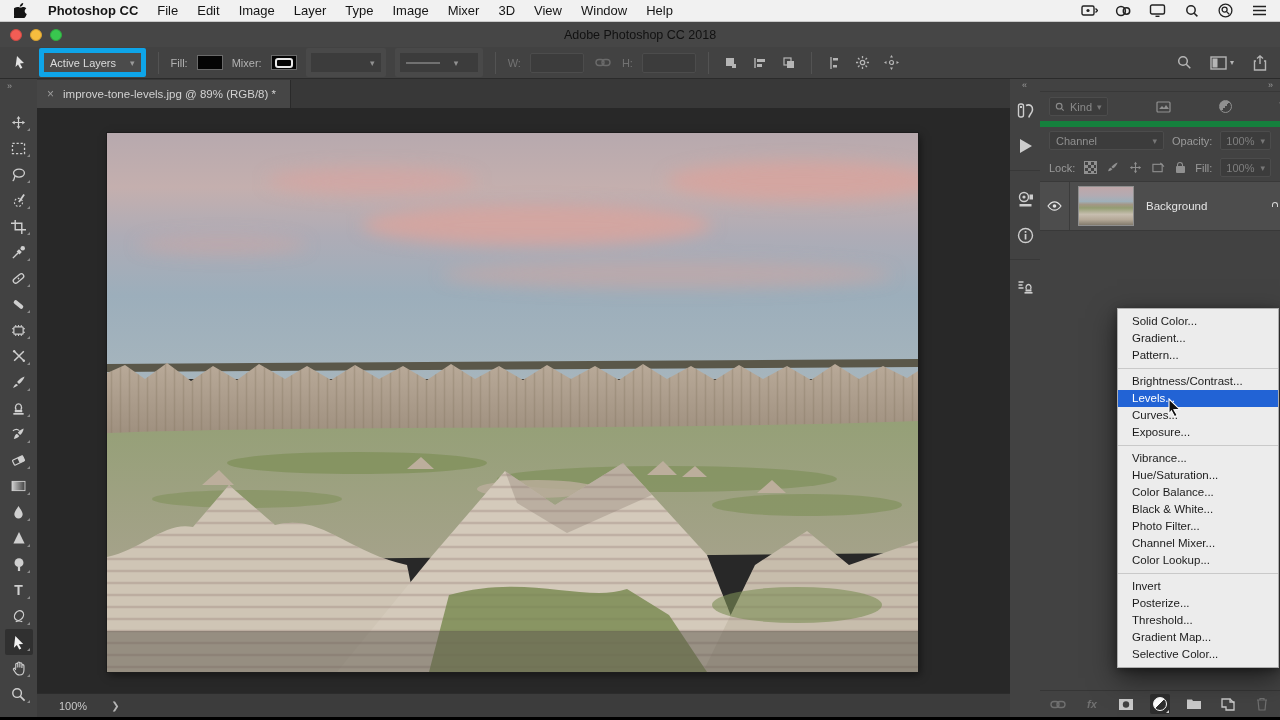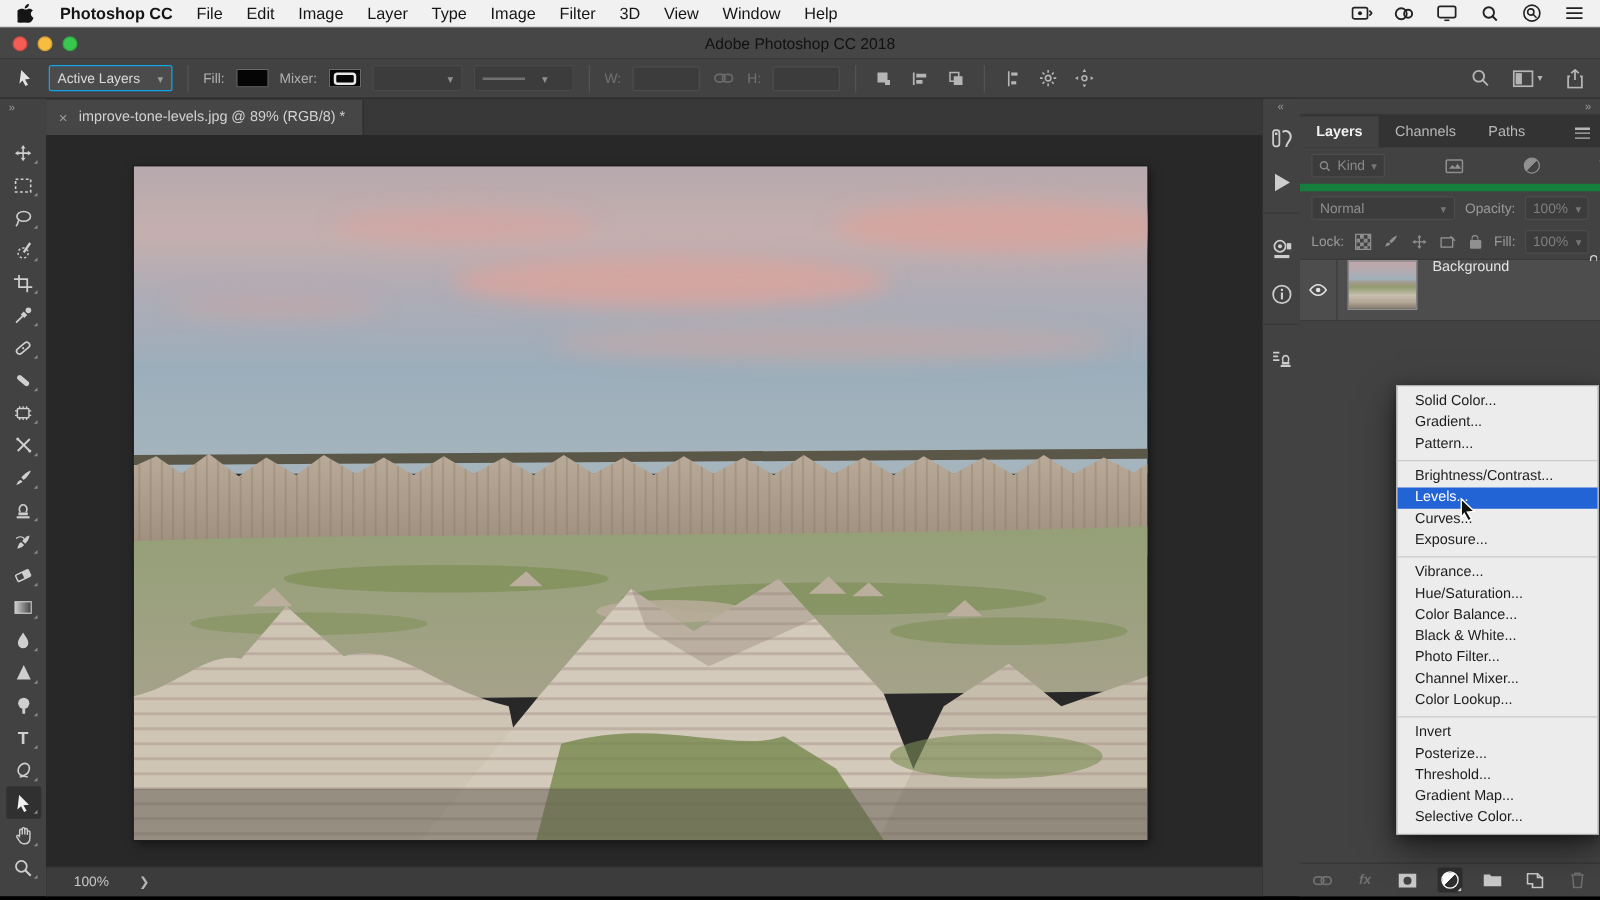--- a/index.html
+++ b/index.html
@@ -23,21 +23,21 @@
   .l-red{background:#f35d55;border:1px solid #cf4a44;box-sizing:border-box}
   .l-yel{background:#f6bd3e;border:1px solid #d6a032;box-sizing:border-box}
   .l-grn{background:#39c74f;border:1px solid #2fa941;box-sizing:border-box}
   
   .optionsbar{position:absolute;left:0;top:47px;width:100%;height:32px;background:#424242;
     border-bottom:1px solid #2b2b2b;display:flex;align-items:center;padding:0 10px;
     box-sizing:border-box;gap:9px;font-size:11px;color:#b9b9b9;}
   .ob-sep{width:1px;height:22px;background:#535353;margin:0 3px;}
   .ob-label{color:#b2b2b2;}
   .ob-label.dim{color:#787878;}
-  .ob-select{background:#4b4b4b;border:1px solid #0ea5e9;border-radius:2px;color:#dcdcdc;
+  .ob-select{background:#4b4b4b;border:5px solid #0ea5e9;border-radius:2px;color:#dcdcdc;
     height:19px;display:flex;align-items:center;padding:0 6px;gap:14px;}
   .ob-select .chev{color:#9a9a9a;font-size:9px;}
   .ob-select.dim{background:#3c3c3c;border-color:#4a4a4a;color:#6d6d6d;}
   .swatch{width:26px;height:15px;background:#050505;border:1px solid #6a6a6a;box-sizing:border-box;}
   .swatch.stroke{display:flex;align-items:center;justify-content:center;}
   .swatch.stroke i{display:block;width:14px;height:6px;border:2px solid #e8e8e8;border-radius:3px;}
   .ob-input{width:52px;height:18px;background:#3c3c3c;border:1px solid #4c4c4c;border-radius:2px;}
   .ob-ico{width:20px;height:20px;display:flex;align-items:center;justify-content:center;color:#b5b5b5;}
   .ob-ico.dim{color:#6f6f6f;}
   .ob-right{margin-left:auto;display:flex;align-items:center;gap:13px;}
@@ -92,21 +92,21 @@
   .kind-select{width:88px;height:19px;background:#3c3c3c;border:1px solid #4c4c4c;border-radius:2px;
     display:flex;align-items:center;gap:5px;padding:0 5px;color:#8a8a8a;box-sizing:border-box;}
   .kind-select .chev{margin-left:auto;font-size:9px;color:#777;}
   .f-ico{width:17px;height:17px;display:flex;align-items:center;justify-content:center;color:#909090;}
   .blend-select{width:118px;height:19px;background:#3c3c3c;border:1px solid #4c4c4c;border-radius:2px;
     display:flex;align-items:center;padding:0 6px;color:#8f8f8f;box-sizing:border-box;}
   .blend-select .chev{margin-left:auto;font-size:9px;color:#777;}
   .mini-select{height:19px;background:#3c3c3c;border:1px solid #4c4c4c;border-radius:2px;
     display:flex;align-items:center;padding:0 5px;gap:6px;color:#7f7f7f;box-sizing:border-box;}
   .mini-select .chev{font-size:9px;color:#777;}
-  .layer-row{height:48px;background:#4d4d4d;display:flex;border-bottom:1px solid #393939;}
+  .layer-row{height:48px;background:#4d4d4d;display:flex;align-items:center;border-bottom:1px solid #393939;}
   .eye-cell{width:29px;height:100%;border-right:1px solid #3c3c3c;display:flex;align-items:center;justify-content:center;color:#e3e3e3;}
   .thumb{width:56px;height:40px;margin-left:8px;border:1px solid #8f8f8f;box-sizing:border-box;
     background:linear-gradient(180deg,#bfa7a9 0%,#b3abb2 22%,#9fb0ba 38%,#a39786 46%,#939d72 55%,#c7beaf 72%,#b4a897 86%,#837b6d 100%);}
   .lname{margin-left:12px;font-size:11.5px;color:#e4e4e4;}
   .llock{margin-left:auto;margin-right:10px;color:#d5d5d5;}
   .dock-empty{position:absolute;left:0;right:0;top:218px;bottom:26px;background:#424242;}
   .dock-bottom{position:absolute;left:0;right:0;bottom:0;height:26px;background:#424242;
     border-top:1px solid #363636;display:flex;align-items:center;justify-content:center;gap:14px;}
   .db-ico{width:20px;height:20px;display:flex;align-items:center;justify-content:center;color:#c9c9c9;position:relative;}
   .db-ico.dim{color:#757575;}
@@ -146,21 +146,21 @@
         <path fill="#151515" d="M6.5 4.5c1 0 1.9-.6 3-.6 1 0 2.1.5 2.8 1.5-2.4 1.3-2 4.7.5 5.7-.3.9-.5 1.3-1 2.1-.7 1.1-1.7 2.4-2.9 2.4-1.1 0-1.4-.7-2.8-.7-1.5 0-1.8.7-2.9.7-1.2 0-2.1-1.2-2.8-2.3C-1.5 10.3-1.7 6.4.4 4.9c1-.7 2.3-1 3.4-1 1.1 0 1.8.6 2.7.6z"></path>
       </svg>
   </span>
   <span class="mitem app">Photoshop CC</span>
   <span class="mitem">File</span>
   <span class="mitem">Edit</span>
   <span class="mitem">Image</span>
   <span class="mitem">Layer</span>
   <span class="mitem">Type</span>
   <span class="mitem">Image</span>
-  <span class="mitem">Filter</span>
+  <span class="mitem">Mixer</span>
   <span class="mitem">3D</span>
   <span class="mitem">View</span>
   <span class="mitem">Window</span>
   <span class="mitem">Help</span>
   <span class="mb-right">
     <span class="mb-ico">
       <svg width="17" height="13" viewBox="0 0 17 13">
           <rect x="1" y="2" width="12" height="9" rx="1.5" fill="none" stroke="#222" stroke-width="1.4"></rect>
           <circle cx="7" cy="6.5" r="1.6" fill="#222"></circle>
           <path d="M14.5 4.5l2 2-2 2" fill="none" stroke="#222" stroke-width="1.4"></path>
@@ -579,30 +579,20 @@
         <path d="M8.5 9.5h6v2h-6z" fill="currentColor"></path>
         <rect x="7.5" y="12" width="8" height="1.6" fill="currentColor"></rect>
       </svg>
   </div>
 </div>
 
 <div class="dock">
   <div class="dock-head">
       <span>»</span>
     </div>
-  <div class="ptabs">
-    <div class="ptab active">Layers</div>
-    <div class="ptab">Channels</div>
-    <div class="ptab">Paths</div>
-    <div class="ptab-menu">
-        <i></i>
-        <i></i>
-        <i></i>
-      </div>
-  </div>
   <div class="prow row-filter">
     <span class="kind-select">
       <svg width="10" height="10" viewBox="0 0 12 12">
           <circle cx="5" cy="5" r="3.4" fill="none" stroke="#8a8a8a" stroke-width="1.4"></circle>
           <path d="M7.6 7.6l2.8 2.8" stroke="#8a8a8a" stroke-width="1.4"></path>
         </svg>
       <span>Kind</span>
       <span class="chev">▾</span>
     </span>
     <span class="f-ico">
@@ -625,21 +615,21 @@
       </span>
     <span class="f-ico" style="color:#e8e8e8">
       <svg width="10" height="12" viewBox="0 0 10 12">
           <circle cx="5" cy="4" r="3.6" fill="currentColor"></circle>
           <rect x="3.8" y="6" width="2.4" height="6" fill="currentColor"></rect>
         </svg>
     </span>
   </div>
   <div class="prow row-blend">
     <span class="blend-select">
-      <span>Normal</span>
+      <span>Channel</span>
       <span class="chev">▾</span>
     </span>
     <span style="color:#9a9a9a">Opacity:</span>
     <span class="mini-select">
       <span>100%</span>
       <span class="chev">▾</span>
     </span>
   </div>
   <div class="prow row-lock">
     <span style="color:#9a9a9a">Lock:</span>

